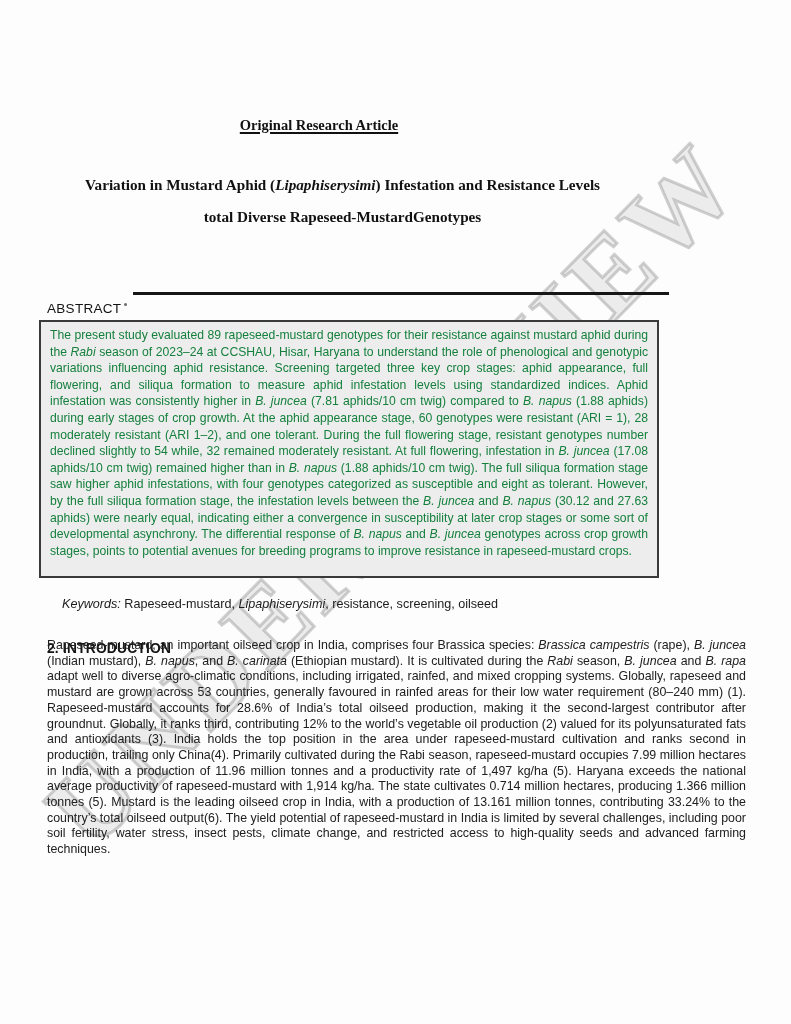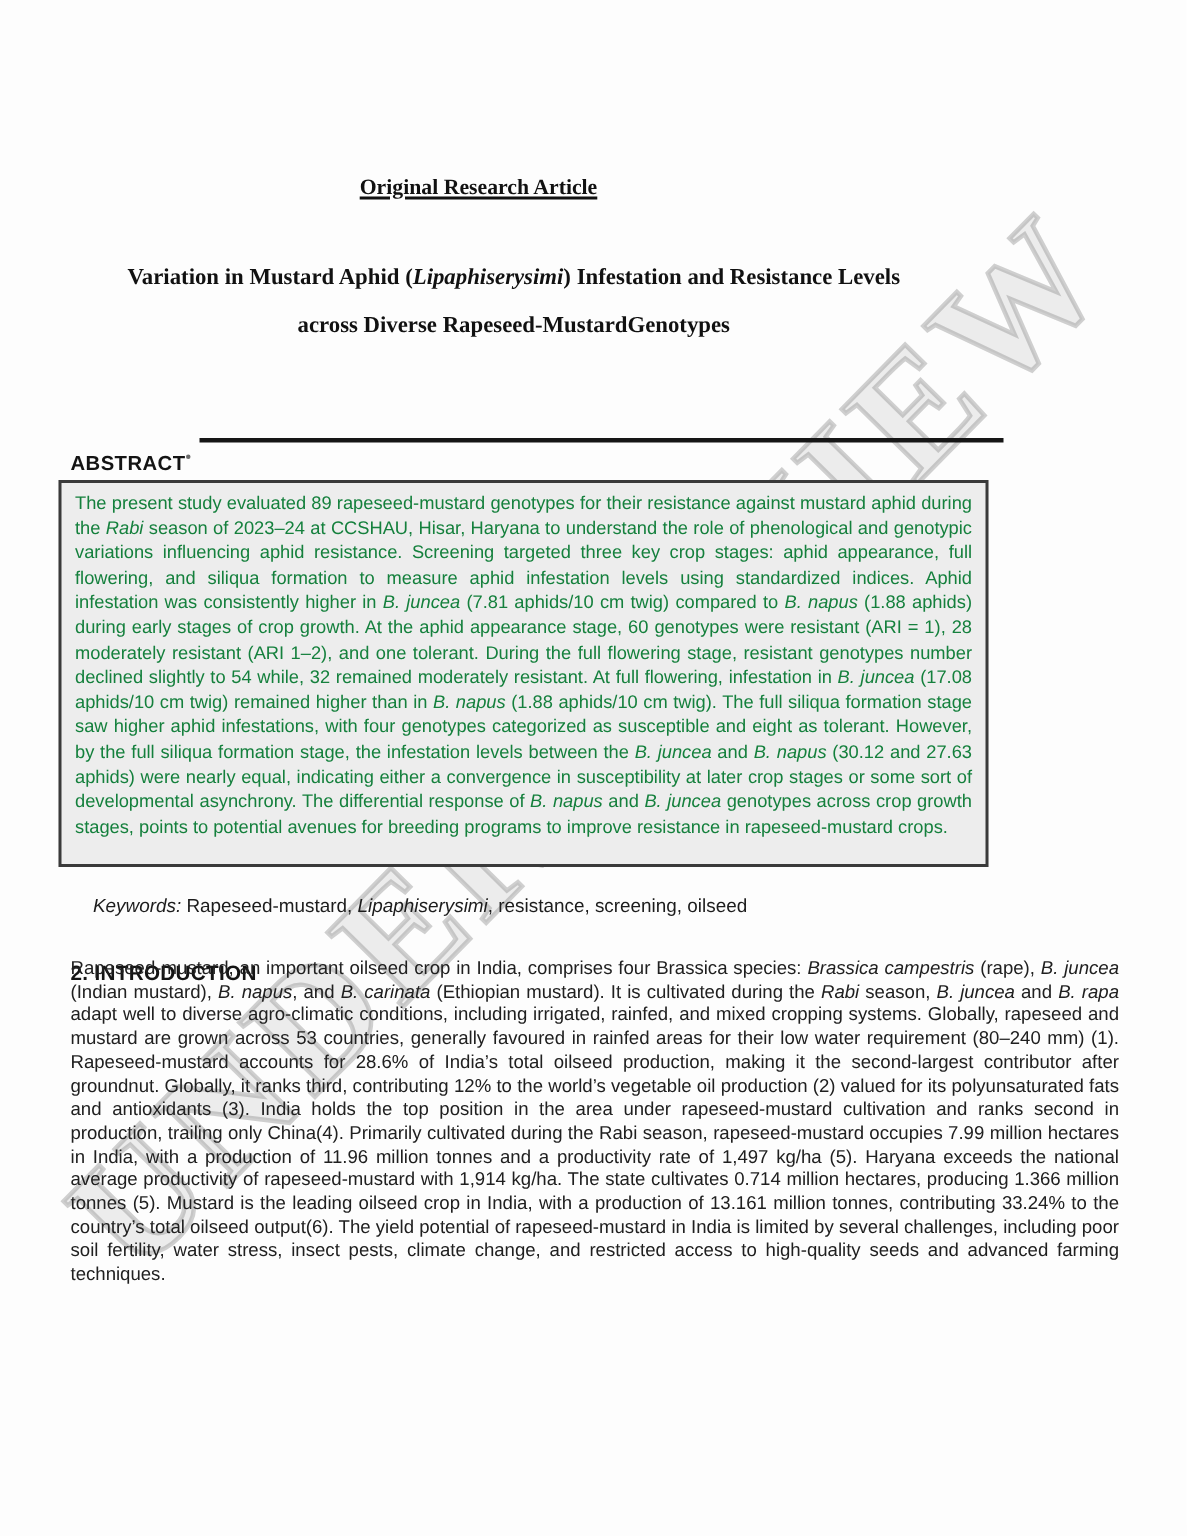--- a/index.html
+++ b/index.html
@@ -43,21 +43,21 @@
     position:absolute; top:292px; left:133px; width:536px; height:3px;
     background:var(--rule);
   }
   .scan-dot{
     position:absolute; top:303px; left:124px; width:3px; height:3px;
     background:#6b6b6b; border-radius:50%;
   }
 
   .abstract-heading{
     position:absolute; top:301px; left:47px;
-    font-weight:700; font-size:13.5px; letter-spacing:.3px; color:#141414;
+    font-weight:400; font-size:13.5px; letter-spacing:.3px; color:#141414;
   }
   .abstract-box{
     position:absolute; top:320px; left:39px; width:620px; height:258px;
     background:var(--box_bg); border:2px solid var(--box_border);
     padding:5px 9px 0 9px;
   }
   .abstract-text{
     font-size:12.2px; line-height:16.6px; text-align:justify; color:#15803d;
   }
 
@@ -80,21 +80,21 @@
 
 <div class="page">
 
   <div class="watermark">UNDER REVIEW</div>
 
   <div class="content">
 
     <div class="article-type">Original Research Article</div>
 
     <div class="paper-title line1"><span>Variation in Mustard Aphid (</span><span class="it">Lipaphiserysimi</span><span>) Infestation and Resistance Levels</span></div>
-    <div class="paper-title line2">across Diverse Rapeseed-MustardGenotypes</div>
+    <div class="paper-title line2">total Diverse Rapeseed-MustardGenotypes</div>
 
     <div class="rule"></div>
     <div class="scan-dot"></div>
 
     <div class="abstract-heading">ABSTRACT</div>
 
     <div class="abstract-box">
       <div class="abstract-text"><span>The present study evaluated 89 rapeseed-mustard genotypes for their resistance against mustard aphid during the </span><span class="it">Rabi</span><span> season of 2023–24 at CCSHAU, Hisar, Haryana to understand the role of phenological and genotypic variations influencing aphid resistance. Screening targeted three key crop stages: aphid appearance, full flowering, and siliqua formation to measure aphid infestation levels using standardized indices. Aphid infestation was consistently higher in </span><span class="it">B. juncea</span><span> (7.81 aphids/10 cm twig) compared to </span><span class="it">B. napus</span><span> (1.88 aphids) during early stages of crop growth. At the aphid appearance stage, 60 genotypes were resistant (ARI = 1), 28 moderately resistant (ARI 1–2), and one tolerant. During the full flowering stage, resistant genotypes number declined slightly to 54 while, 32 remained moderately resistant. At full flowering, infestation in </span><span class="it">B. juncea</span><span> (17.08 aphids/10 cm twig) remained higher than in </span><span class="it">B. napus</span><span> (1.88 aphids/10 cm twig). The full siliqua formation stage saw higher aphid infestations, with four genotypes categorized as susceptible and eight as tolerant.  However, by the full siliqua formation stage, the infestation levels between the </span><span class="it">B. juncea</span><span> and </span><span class="it">B. napus</span><span> (30.12 and 27.63 aphids) were nearly equal, indicating either a convergence in susceptibility at later crop stages or some sort of developmental asynchrony. The differential response of </span><span class="it">B. napus</span><span> and </span><span class="it">B. juncea</span><span> genotypes across crop growth stages, points to potential avenues for breeding programs to improve resistance in rapeseed-mustard crops.</span></div>
     </div>
 

